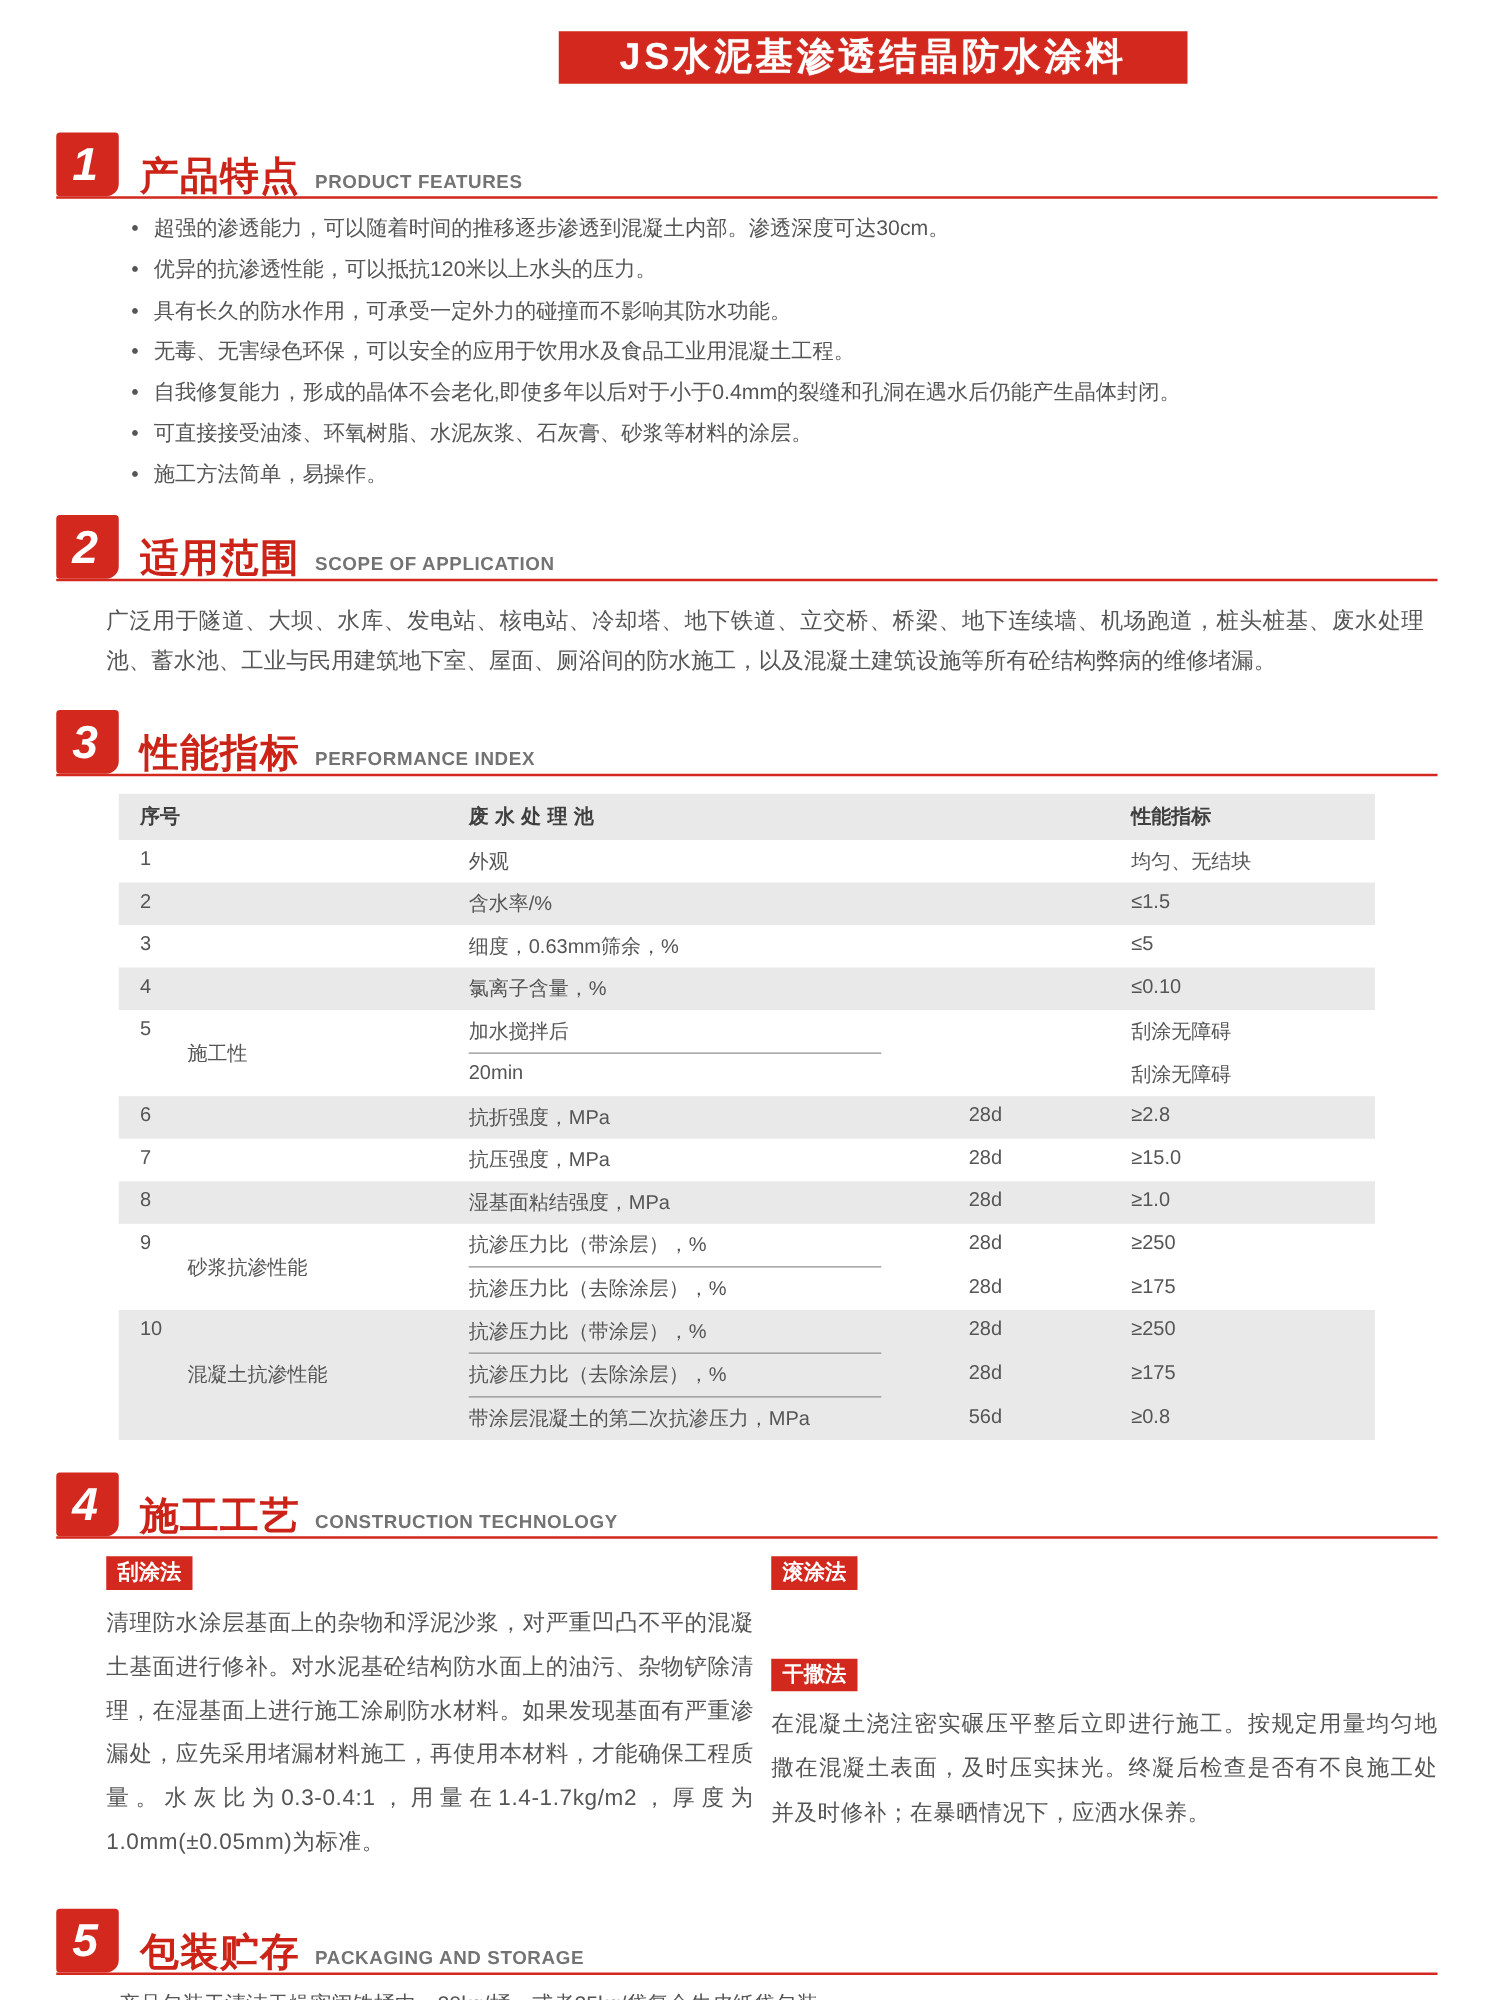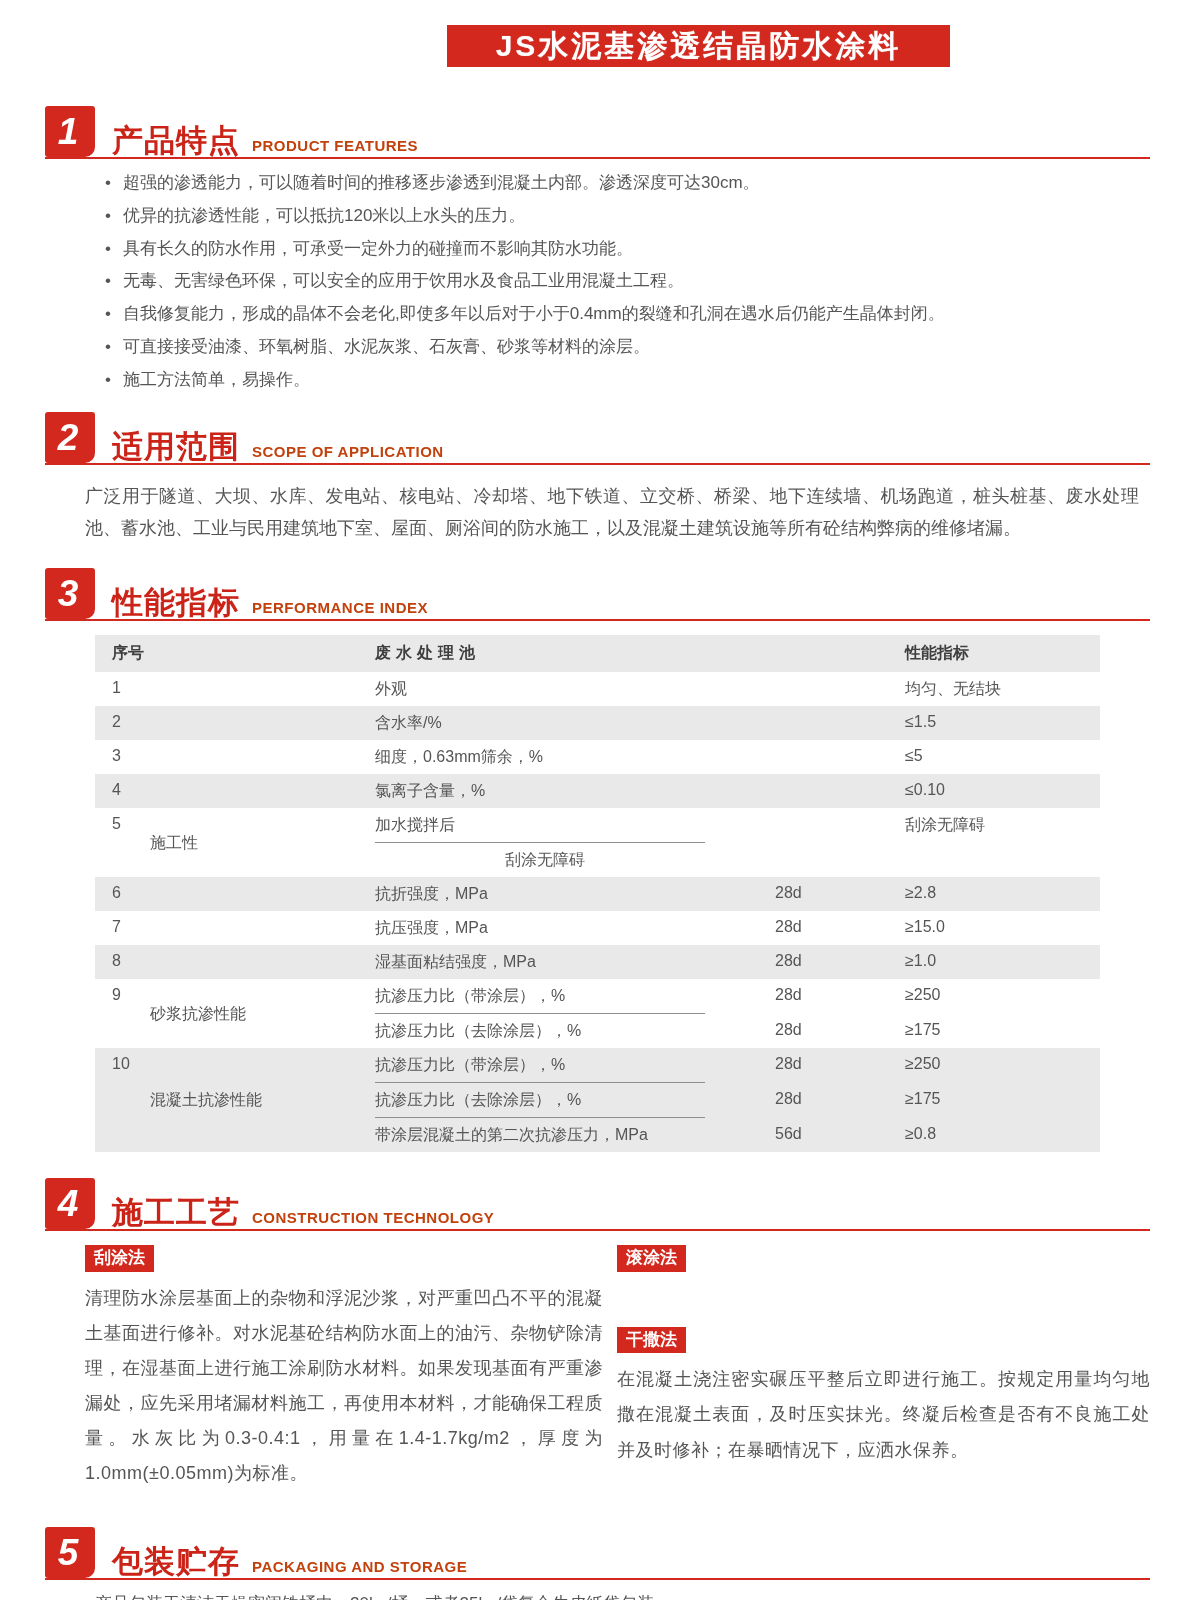--- a/index.html
+++ b/index.html
@@ -8,21 +8,21 @@
     width:1189px; height:1600px; position:relative; overflow:hidden;
     font-family:"Liberation Sans","DejaVu Sans",sans-serif;
     color:#4d4d4d;
   }
   .page { width:1189px; height:1600px; position:relative; }
 
   
   .title-bar {
     position:absolute; left:447px; top:25px; width:503px; height:42px;
     background:#d2281e; color:#ffffff;
-    display:flex; align-items:flex-end; justify-content:center;
+    display:flex; align-items:flex-start; justify-content:center;
     font-size:30px; font-weight:bold; letter-spacing:3px;
     text-shadow:0 0 1px rgba(255,255,255,.4);
   }
 
   
   .sec-head {
     display:flex; align-items:flex-end;
     margin:0 39px 0 45px;
     border-bottom:2px solid #d2281e;
   }
@@ -31,21 +31,21 @@
     font-size:37px; font-weight:bold; font-style:italic;
     display:flex; align-items:center; justify-content:center;
     border-radius:3px 3px 10px 3px; flex:0 0 auto;
     padding-right:4px;
   }
   .sec-title {
     color:#cb2318; font-size:31px; font-weight:bold;
     margin:0 0 1px 17px; line-height:1; letter-spacing:1px;
   }
   .sec-sub {
-    color:#c2410c; font-size:15px; font-weight:bold;
+    color:#737373; font-size:15px; font-weight:bold;
     margin:0 0 4px 12px; line-height:1; letter-spacing:0.5px;
   }
 
   
   .bullets { list-style:none; margin:13px 45px 0 105px; }
   .bullets li {
     font-size:17px; line-height:1.28; color:#555;
     margin-bottom:11px; padding-left:18px; position:relative;
   }
   .bullets li::before {
@@ -196,20 +196,21 @@
       <div class="trow">
         <div class="cell-no">5</div>
         <div class="cell-cat">施工性</div>
         <div class="cell-stack">
           <div class="item">
             <div class="item-name sep">加水搅拌后</div>
             <div class="item-age"></div>
             <div class="item-val">刮涂无障碍</div>
           </div>
           <div class="item">
+            <div class="item-name">20min</div>
             <div class="item-age"></div>
             <div class="item-val">刮涂无障碍</div>
           </div>
         </div>
       </div>
       <div class="trow shade">
         <div class="cell-no">6</div>
         <div class="cell-cat"></div>
         <div class="cell-stack">
           <div class="item">

